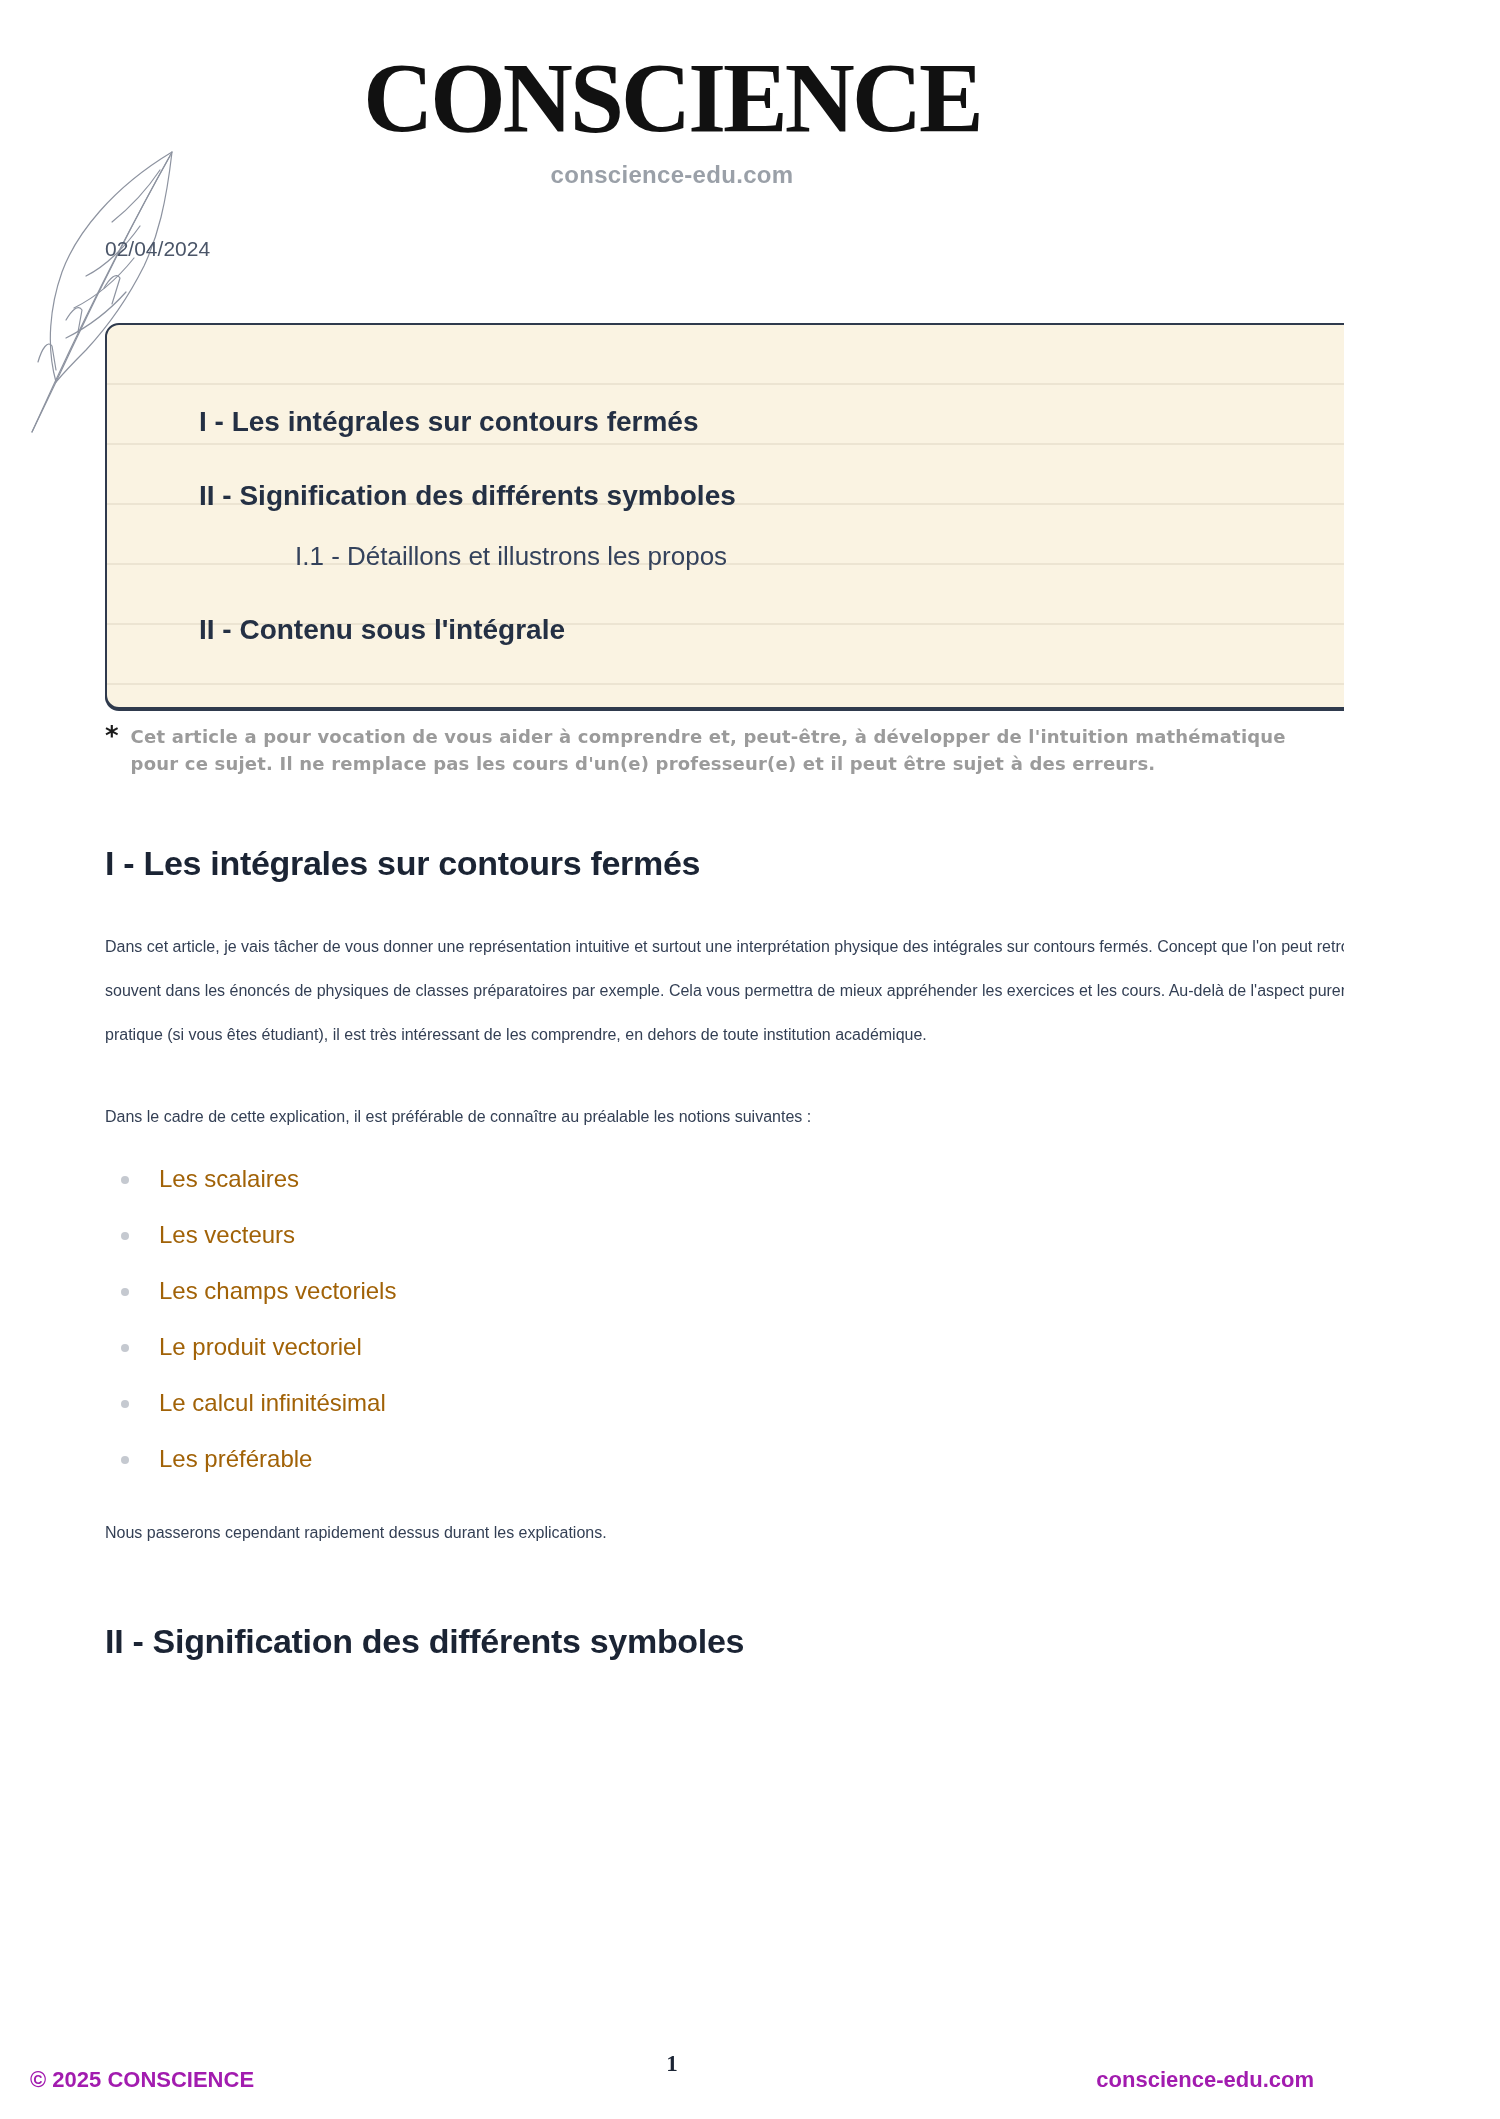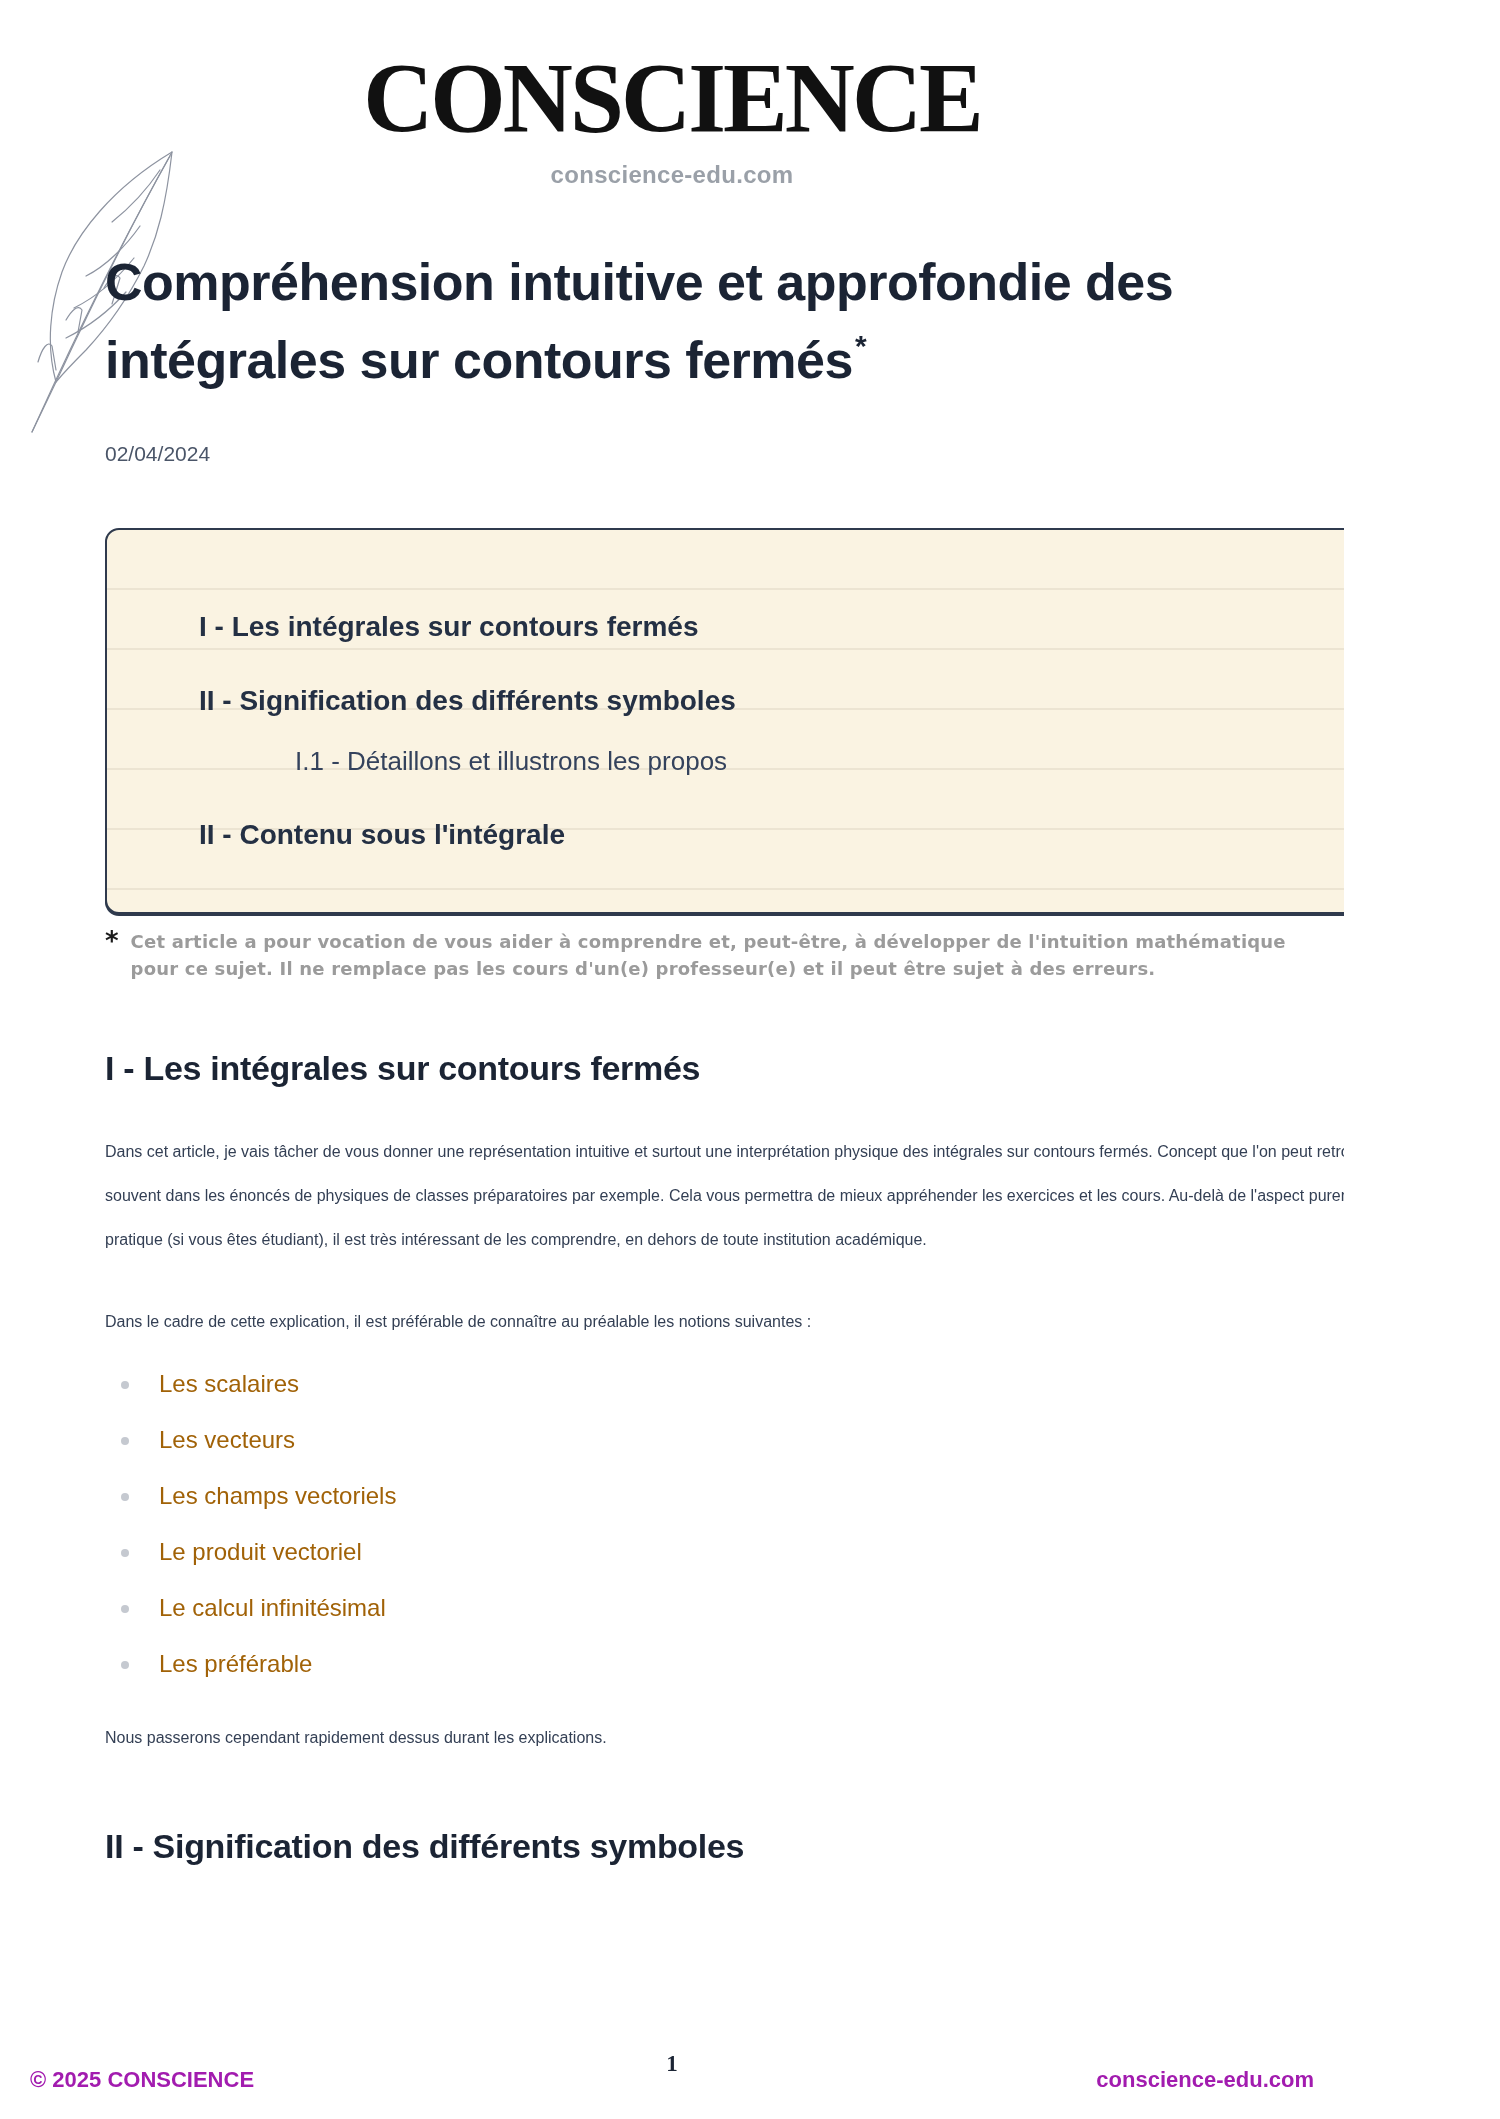--- a/index.html
+++ b/index.html
@@ -199,24 +199,20 @@
     <path d="M50,212 C74,200 94,184 110,166"></path>
   </svg>
 
   <div class="header">
     <div class="logo">CONSCIENCE</div>
     <div class="logo-sub">conscience-edu.com</div>
   </div>
 
   <div class="content">
 
-    <h1 class="title">
-      <span class="tline">Compréhension intuitive et approfondie des</span>
-      <span class="tline"><span>intégrales sur contours fermés</span><sup>*</sup></span>
-    </h1>
 
     <div class="date">02/04/2024</div>
 
     <div class="toc">
       <div class="toc-item i1">I - Les intégrales sur contours fermés</div>
       <div class="toc-item i2">II - Signification des différents symboles</div>
       <div class="toc-item lvl2 i3">I.1 - Détaillons et illustrons les propos</div>
       <div class="toc-item i4">II - Contenu sous l'intégrale</div>
     </div>
 

